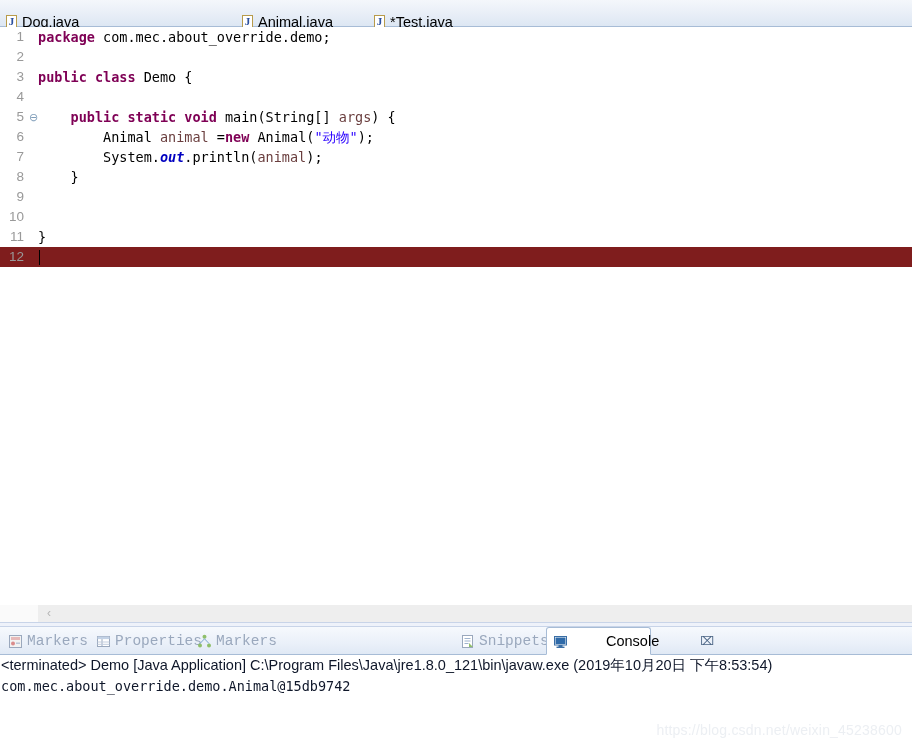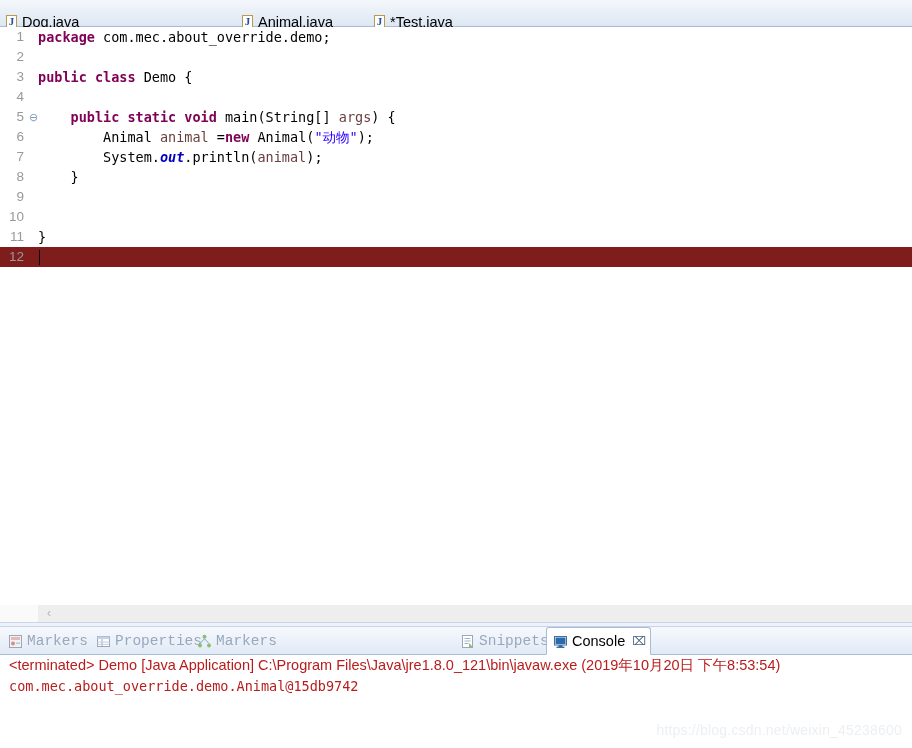--- a/index.html
+++ b/index.html
@@ -205,41 +205,42 @@
   }
   .vtab.inactive { color: #9aa8bd; background: transparent; font-family: Liberation Mono, monospace; }
   .vtab.active {
     color: #000000;
     background: #ffffff;
     border-left: 1px solid #a7bcd6;
     border-right: 1px solid #a7bcd6;
     border-top: 1px solid #a7bcd6;
     border-bottom: 1px solid #ffffff;
     border-radius: 3px 3px 0 0;
+    gap: 34px;
   }
   .vtab .vlabel { margin-left: 4px; }
   .vtab .closer { margin-left: 7px; font-size: 12px; color: #4a6484; line-height: 1; }
 
   .vicon { width: 15px; height: 15px; flex: 0 0 auto; display:block; }
 
   
   #console-area {
     position: absolute;
     left: 0; top: 655px;
     width: 912px; height: 93px;
     background: #ffffff;
     overflow: hidden;
   }
   .con-line {
     font-family: "DejaVu Sans Mono", "Liberation Mono", monospace;
     font-size: 13.5px;
     line-height: 21px;
-    color: #b91c1c;
+    color: #0f172a;
     white-space: pre;
-    padding-left: 9px;
+    padding-left: 1px;
   }
   .con-line.head {
     font-family: "Liberation Sans", sans-serif;
     font-size: 14.5px;
   }
   #watermark {
     position: absolute;
     right: 10px;
     bottom: 10px;
     font-family: "Liberation Sans", sans-serif;

